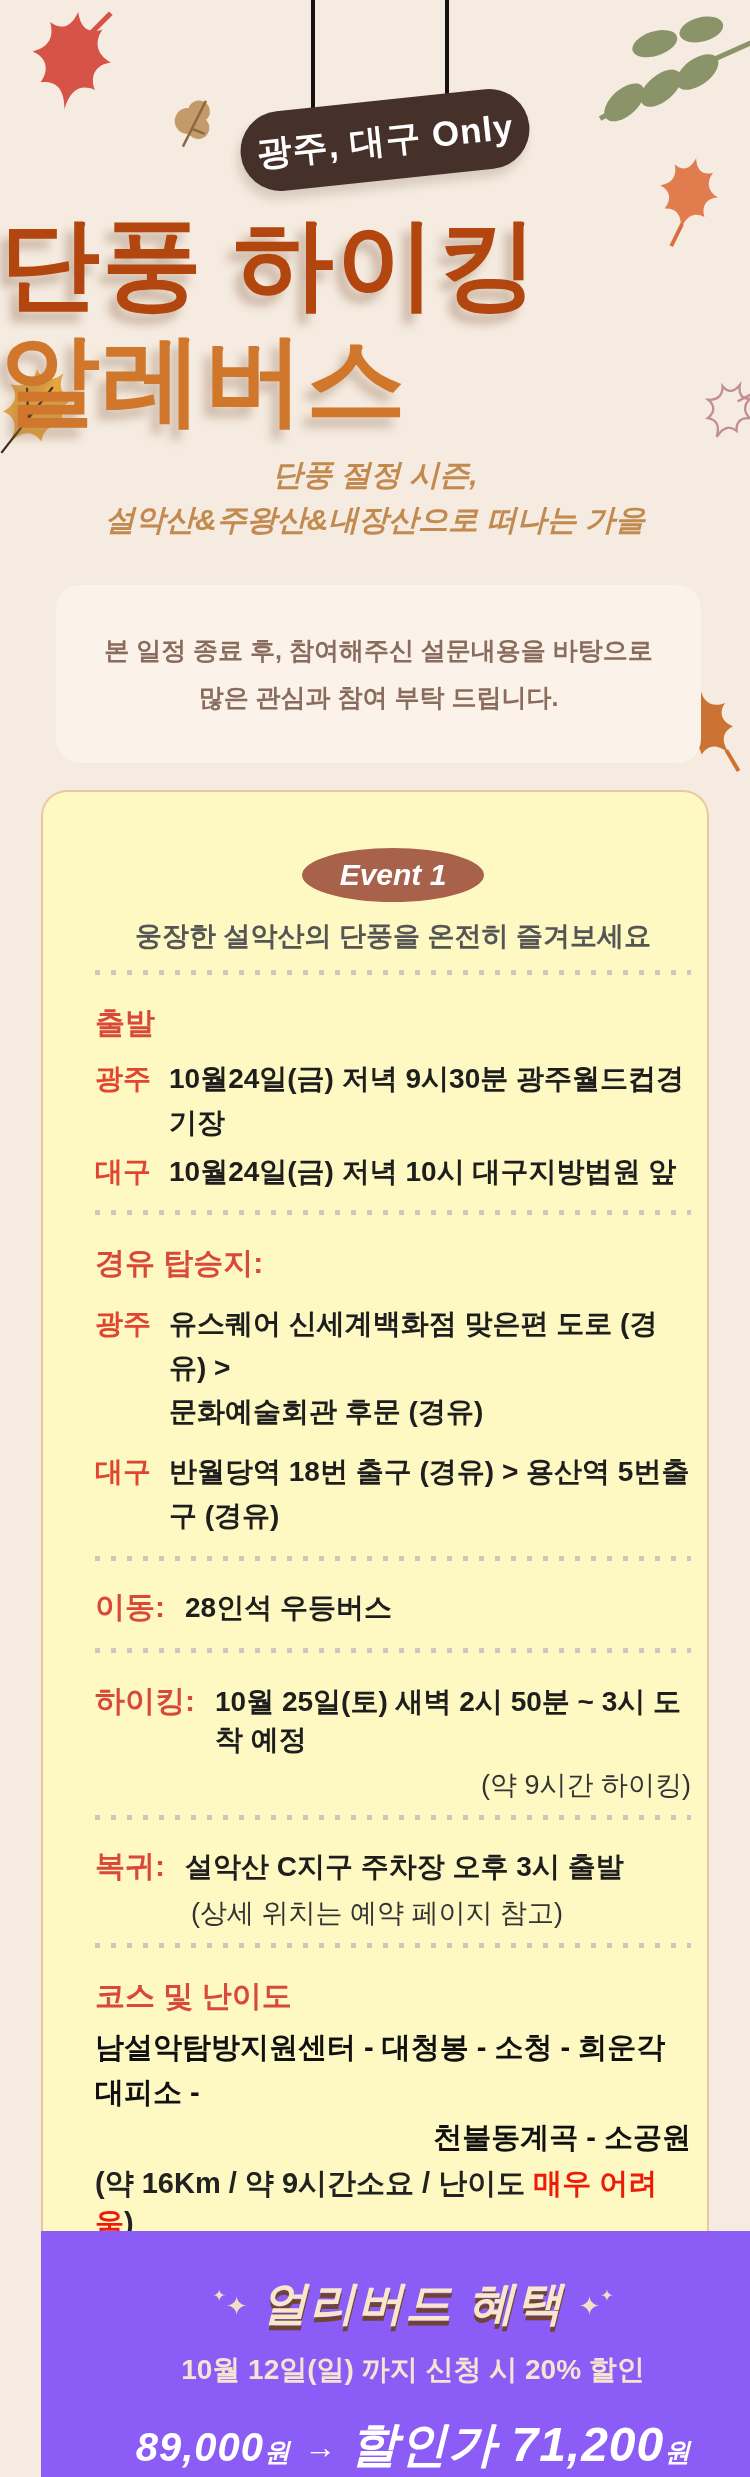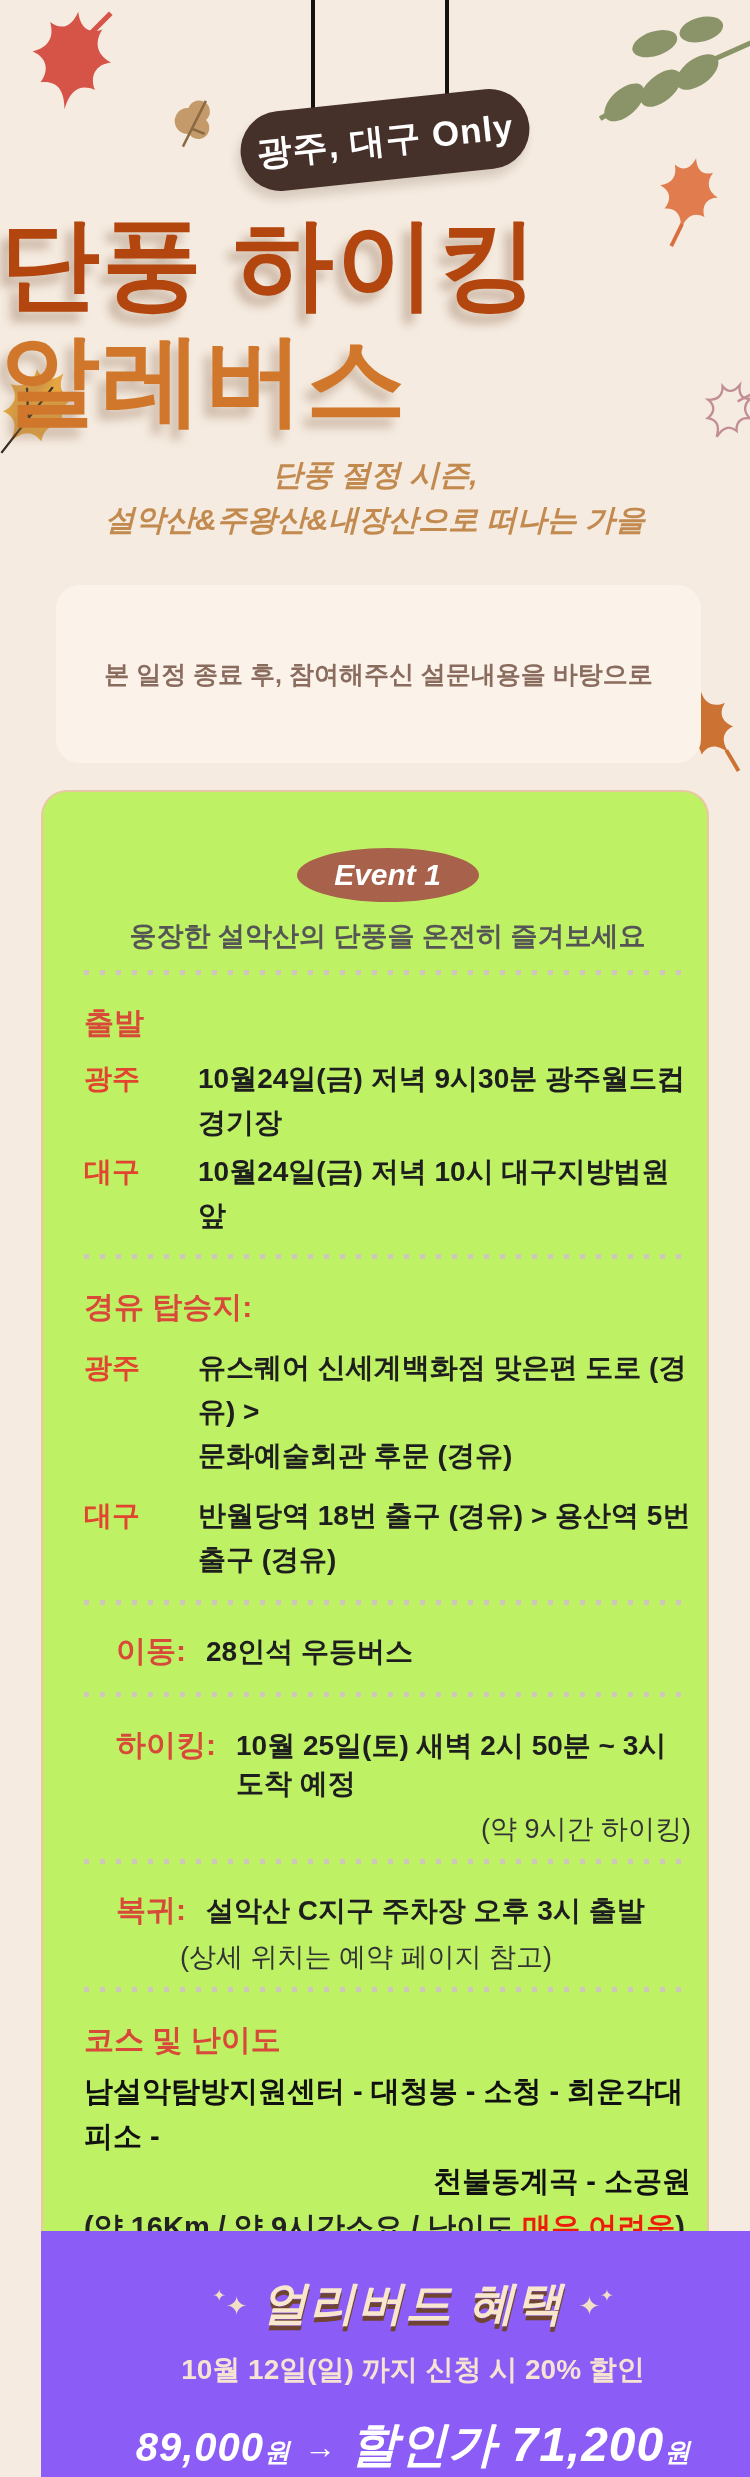--- a/index.html
+++ b/index.html
@@ -25,47 +25,47 @@
               color:#c28a4e; font-size:30px; font-weight:700; font-style:italic; line-height:45px; }
 
   
   .notice { position:absolute; top:585px; left:56px; width:645px; height:178px;
             background:#fbf3ea; border-radius:24px; display:flex; flex-direction:column;
             justify-content:center; text-align:center;
             color:#8a6c5e; font-size:25px; font-weight:600; line-height:47px; }
 
   
   .card { position:absolute; top:790px; left:41px; width:668px; height:1441px;
-          background:#bef264; border:2px solid #eac7a3; border-bottom:none;
-          border-radius:26px 26px 0 0; padding:56px 16px 0 41px; }
+          background:#fef9c3; border:2px solid #eac7a3; border-bottom:none;
+          border-radius:26px 26px 0 0; padding:56px 16px 0 52px; }
   .event-badge { width:182px; height:54px; margin:0 auto; background:#a8614a; border-radius:50%;
                  display:flex; align-items:center; justify-content:center;
                  color:#fff; font-size:30px; font-weight:700; font-style:italic; }
   .event-title { margin-top:18px; text-align:center; color:#b45a33; font-size:55px;
                  font-weight:900; font-style:italic; letter-spacing:1px;
                  text-shadow:0 6px 0 #f2d6c6; }
   .event-sub { margin-top:16px; text-align:center; color:#555; font-size:27px; font-weight:600; }
 
   .divider { height:5px; margin-top:18px;
              background-image:repeating-linear-gradient(90deg,#cfc7bf 0 5px,transparent 5px 16px); }
   .divider.dv1 { margin-top:16px; }
   .divider.dv2 { margin-top:16px; }
   .divider.dv3 { margin-top:18px; }
   .divider.dv4 { margin-top:20px; }
   .divider.dv5 { margin-top:12px; }
   .divider.dv6 { margin-top:12px; }
 
   .sec-heading { margin-top:28px; color:#d9493a; font-size:30px; font-weight:800; }
   .row { display:flex; margin-top:13px; }
   .row .city { flex:none; width:74px; color:#e2452f; font-size:28px; font-weight:800; line-height:44px; }
-  .row .txt  { color:#1e1e1e; font-size:28px; font-weight:700; line-height:44px;margin-left:40px; }
+  .row .txt  { color:#1e1e1e; font-size:28px; font-weight:700; line-height:44px; }
   .row.tight { margin-top:5px; }
   .row.via-daegu { margin-top:16px; }
 
-  .inline-row { display:flex; align-items:baseline;margin-left:32px; }
+  .inline-row { display:flex; align-items:baseline; }
   .inline-row .lbl { flex:none; color:#d9493a; font-size:30px; font-weight:800; margin-right:20px; }
   .inline-row .val { color:#1e1e1e; font-size:28px; font-weight:700; }
   .mt-transport { margin-top:26px; }
   .mt-hiking { margin-top:28px; }
   .mt-return { margin-top:26px; }
   .paren-note { color:#333; font-size:27px; font-weight:500; margin-top:8px; }
   .hiking-note { margin-left:122px;text-align:right; }
   .return-note { margin-left:96px; }
 
   .route { margin-top:8px; color:#111; font-size:29px; font-weight:800; line-height:45px; }
@@ -151,20 +151,21 @@
     <span class="l1">단풍 하이킹</span>
     <span class="l2">알레버스</span>
   </h1>
   <div class="hero-sub">
     <div>단풍 절정 시즌,</div>
     <div>설악산&amp;주왕산&amp;내장산으로 떠나는 가을</div>
   </div>
 
   <div class="notice">
     <div>본 일정 종료 후, 참여해주신 설문내용을 바탕으로</div>
+    <div>많은 관심과 참여 부탁 드립니다.</div>
   </div>
 
   <div class="card">
     <div class="event-badge">
       <span>Event 1</span>
     </div>
     <div class="event-sub">웅장한 설악산의 단풍을 온전히 즐겨보세요</div>
 
     <div class="divider dv1"></div>
 

